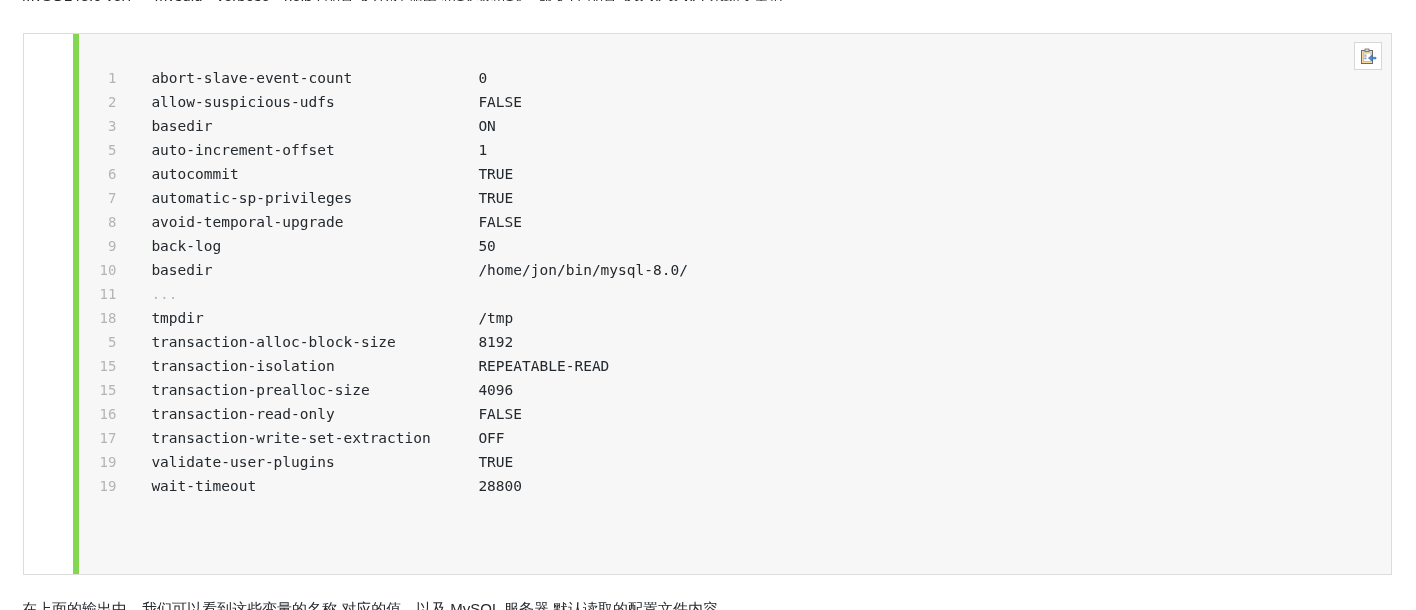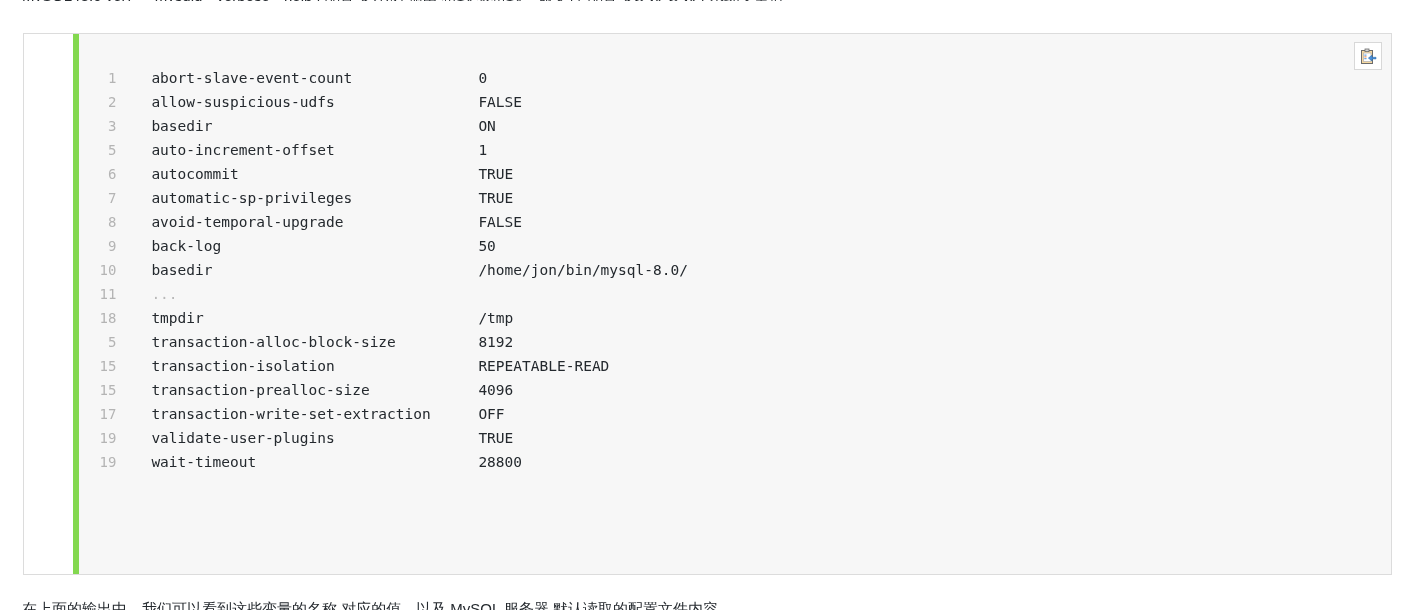--- a/index.html
+++ b/index.html
@@ -204,20 +204,23 @@
     </div>
 
     <div class="code-row">
       <span class="ln">15</span><span class="code-txt"><span class="key">transaction-isolation</span><span class="val">REPEATABLE-READ</span></span>
     </div>
 
     <div class="code-row">
       <span class="ln">15</span><span class="code-txt"><span class="key">transaction-prealloc-size</span><span class="val">4096</span></span>
     </div>
 
+    <div class="code-row">
+      <span class="ln">16</span><span class="code-txt"><span class="key">transaction-read-only</span><span class="val">FALSE</span></span>
+    </div>
 
     <div class="code-row">
       <span class="ln">17</span><span class="code-txt"><span class="key">transaction-write-set-extraction</span><span class="val">OFF</span></span>
     </div>
 
 
     <div class="code-row">
       <span class="ln">19</span><span class="code-txt"><span class="key">validate-user-plugins</span><span class="val">TRUE</span></span>
     </div>
 

